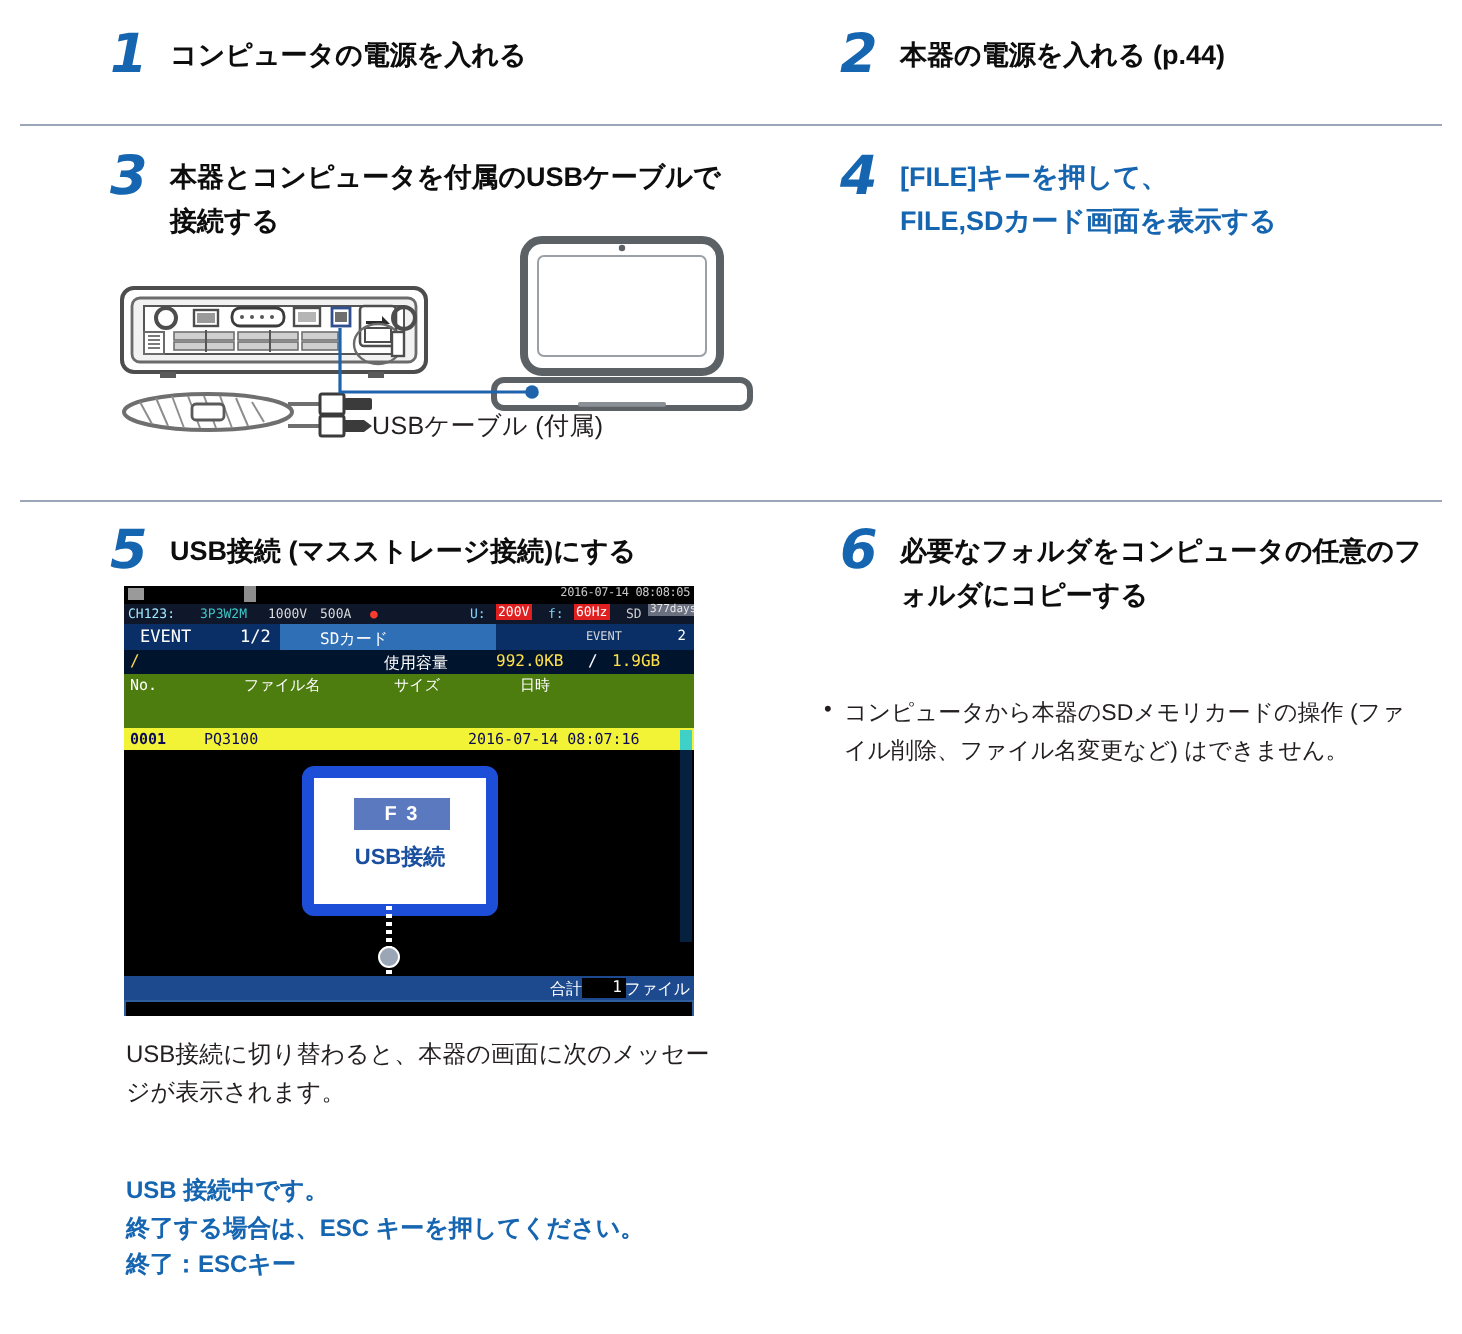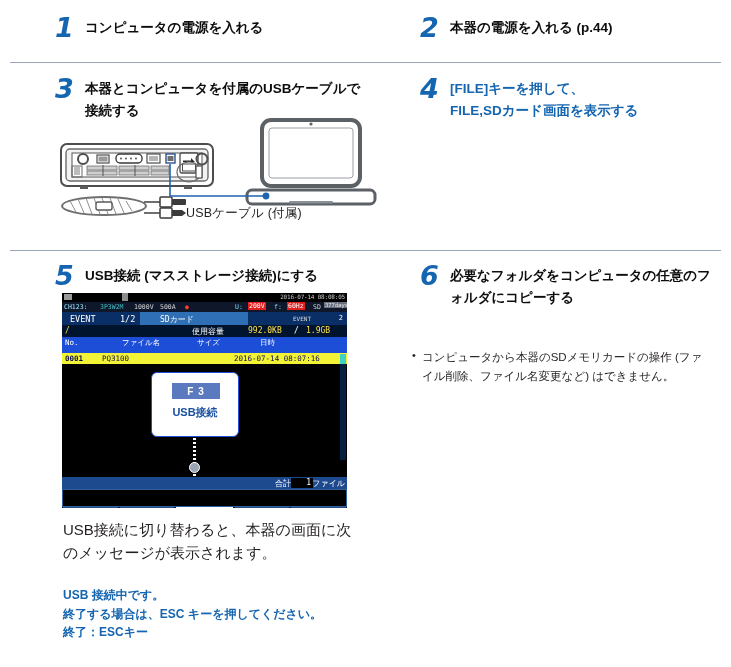--- a/index.html
+++ b/index.html
@@ -88,21 +88,21 @@
   .lcd-row4{
     position:relative;height:12px;background:#00142e;
   }
   .lcd-row4 .slash{position:absolute;left:3px;top:1px;font-size:8px;color:#ffd84d;}
   .lcd-row4 .cap-lbl{position:absolute;left:130px;top:1px;font-size:8px;color:#ffffff;}
   .lcd-row4 .cap-used{position:absolute;left:186px;top:1px;font-size:8px;color:#ffe04a;}
   .lcd-row4 .cap-sep{position:absolute;left:232px;top:1px;font-size:8px;color:#ffffff;}
   .lcd-row4 .cap-tot{position:absolute;left:244px;top:1px;font-size:8px;color:#ffe04a;}
 
   .lcd-head{
-    position:relative;height:16px;background:#1d4ed8;font-size:7.5px;color:#ffffff;
+    position:relative;height:27px;background:#4d7c0f;font-size:7.5px;color:#ffffff;
   }
   .lcd-head span{position:absolute;top:1px;}
   .lcd-head .h-no{left:3px;}
   .lcd-head .h-name{left:60px;}
   .lcd-head .h-size{left:135px;}
   .lcd-head .h-date{left:198px;}
 
   .lcd-rowsel{
     position:relative;height:11px;background:#f2f236;font-size:7.5px;color:#0a0a55;
   }
@@ -113,21 +113,21 @@
   .lcd-scroll{
     position:absolute;right:1px;top:0;width:6px;height:11px;background:#3fd0c8;
   }
 
   .lcd-body{position:relative;height:113px;background:#000;}
   .lcd-scrolltrack{position:absolute;right:1px;top:0;width:6px;height:96px;background:#06213f;}
 
   
   .popup{
     position:absolute;left:89px;top:8px;width:86px;height:63px;
-    background:#ffffff;border:1px solid #1d4ed8;border-radius:6px;
+    background:#ffffff;border:6px solid #1d4ed8;border-radius:6px;
     box-shadow:0 1px 3px rgba(0,0,0,.4);
     font-family:"Liberation Sans","DejaVu Sans",sans-serif;
   }
   .popup .fkey{
     position:absolute;left:20px;top:10px;width:48px;height:16px;
     background:#5a79bf;color:#ffffff;font-size:10px;font-weight:bold;
     display:flex;align-items:center;justify-content:center;letter-spacing:1px;
   }
   .popup .ptxt{
     position:absolute;left:0;right:0;top:32px;text-align:center;
@@ -158,21 +158,21 @@
   .fk{
     flex:1;height:12px;background:#2a4f87;color:#ffffff;font-size:7.5px;
     display:flex;align-items:center;justify-content:center;
   }
   .fk.empty{background:#2a4f87;}
   .fk.sel{background:#12306b;border:1px solid #ffffff;box-sizing:border-box;}
 
   
   .cap-under{
     position:absolute;left:63px;top:518px;width:300px;
-    font-size:15px;line-height:1.55;color:#231f20;
+    font-size:12px;line-height:1.55;color:#231f20;
   }
   .msg-block{
     position:absolute;left:63px;top:586px;width:330px;
     font-size:12px;line-height:1.55;font-weight:bold;color:#1565b0;
   }
 
   
   .bullets{
     position:absolute;left:400px;top:336px;width:320px;
     font-size:11.5px;line-height:1.62;color:#231f20;

